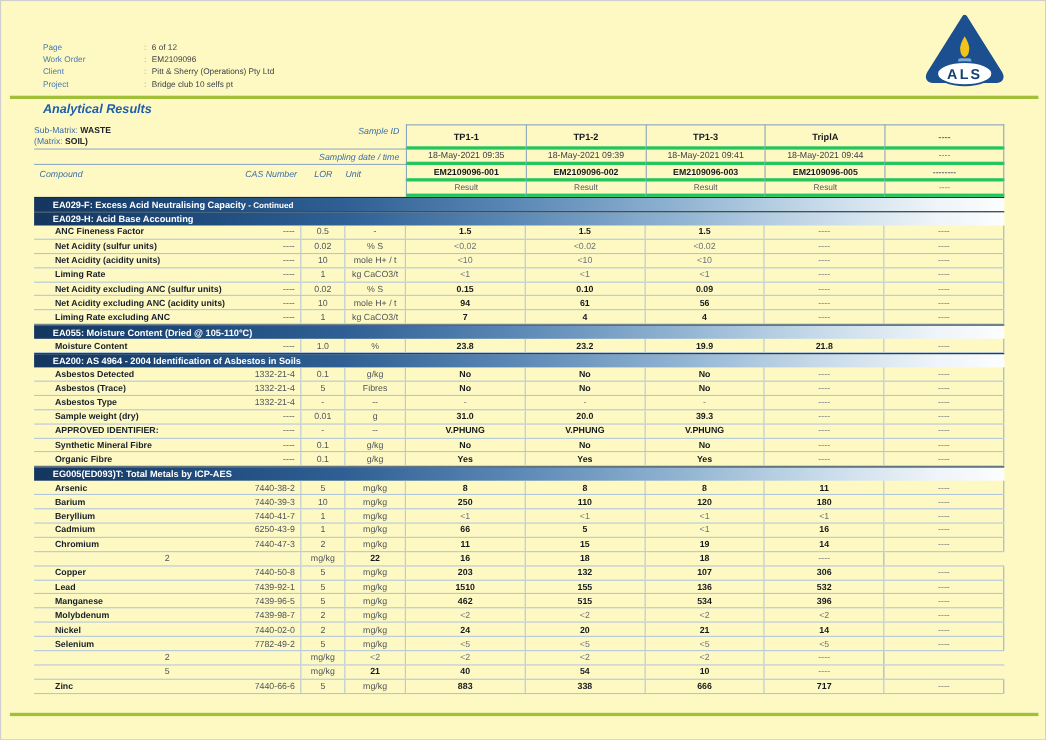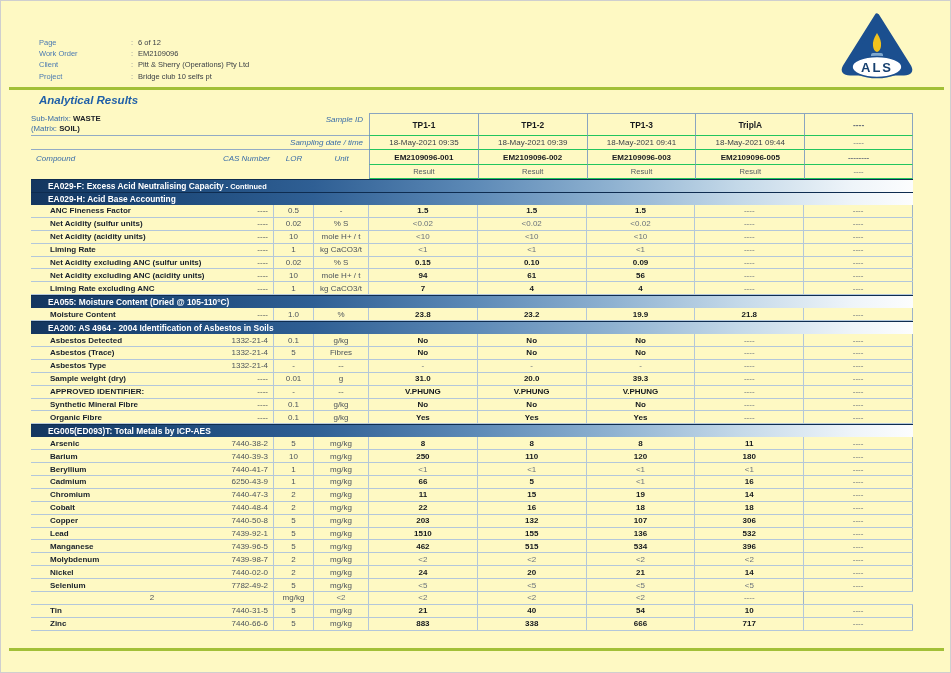--- a/index.html
+++ b/index.html
@@ -35,23 +35,23 @@
   .submatrix { font-size:7.8px; line-height:9.5px; color:#3a6da8; }
   .submatrix b { color:#20242a; }
   .h-sampleid { font-size:8px; font-style:italic; color:#3a6da8; padding-top:1px; }
   .h-left2 { grid-column:1/4; grid-row:2; border-bottom:1px solid #93abc4;
              text-align:right; font-size:8px; font-style:italic; color:#3a6da8;
              padding:2px 6px 0 0; }
   .h-c1 { grid-column:1; grid-row:3; display:flex; justify-content:space-between;
           font-size:8px; font-style:italic; color:#3a6da8; padding:4px 4px 0 5px; }
   .h-c2 { grid-column:2; grid-row:3; text-align:center; font-size:8px; font-style:italic;
           color:#3a6da8; padding-top:4px; }
-  .h-c3 { grid-column:3; grid-row:3; text-align:center; font-size:8px; font-style:italic;
+  .h-c3 { grid-column:3; grid-row:3; text-align:left; font-size:8px; font-style:italic;
           color:#3a6da8; padding-top:4px; }
-  .h-box { border-left:1px solid #8aa5c0; border-bottom:1px solid #22c55e;
+  .h-box { border-left:1px solid #8aa5c0; border-bottom:3px solid #22c55e;
            display:flex; align-items:center; justify-content:center; font-size:8px; }
   .h-box.rowtop { border-top:1px solid #8aa5c0; }
   .h-box.lastcol { border-right:1px solid #8aa5c0; }
   .h-id { font-weight:bold; font-size:8.4px; color:#16191e; }
   .h-date { color:#3a3f45; }
   .h-lab { font-weight:bold; color:#16191e; }
   .h-res { color:#555b63; font-size:7.6px; }
 
   
   .band { height:13px; display:flex; align-items:center; padding-left:17px;
@@ -425,24 +425,20 @@
           </div>
           <div class="c c-lor">2</div>
           <div class="c c-unit">mg/kg</div>
           <div class="c c-val bold">11</div>
           <div class="c c-val bold">15</div>
           <div class="c c-val bold">19</div>
           <div class="c c-val bold">14</div>
           <div class="c c-val muted lastcol">----</div>
         </div>
         <div class="trow grid8">
-          <div class="c c-compound">
-            <span class="compound-name">Cobalt</span>
-            <span class="cas">7440-48-4</span>
-          </div>
           <div class="c c-lor">2</div>
           <div class="c c-unit">mg/kg</div>
           <div class="c c-val bold">22</div>
           <div class="c c-val bold">16</div>
           <div class="c c-val bold">18</div>
           <div class="c c-val bold">18</div>
           <div class="c c-val muted lastcol">----</div>
         </div>
         <div class="trow grid8">
           <div class="c c-compound">
@@ -525,24 +521,20 @@
         <div class="trow grid8">
           <div class="c c-lor">2</div>
           <div class="c c-unit">mg/kg</div>
           <div class="c c-val muted">&lt;2</div>
           <div class="c c-val muted">&lt;2</div>
           <div class="c c-val muted">&lt;2</div>
           <div class="c c-val muted">&lt;2</div>
           <div class="c c-val muted lastcol">----</div>
         </div>
         <div class="trow grid8">
-          <div class="c c-compound">
-            <span class="compound-name">Tin</span>
-            <span class="cas">7440-31-5</span>
-          </div>
           <div class="c c-lor">5</div>
           <div class="c c-unit">mg/kg</div>
           <div class="c c-val bold">21</div>
           <div class="c c-val bold">40</div>
           <div class="c c-val bold">54</div>
           <div class="c c-val bold">10</div>
           <div class="c c-val muted lastcol">----</div>
         </div>
         <div class="trow grid8">
           <div class="c c-compound">

